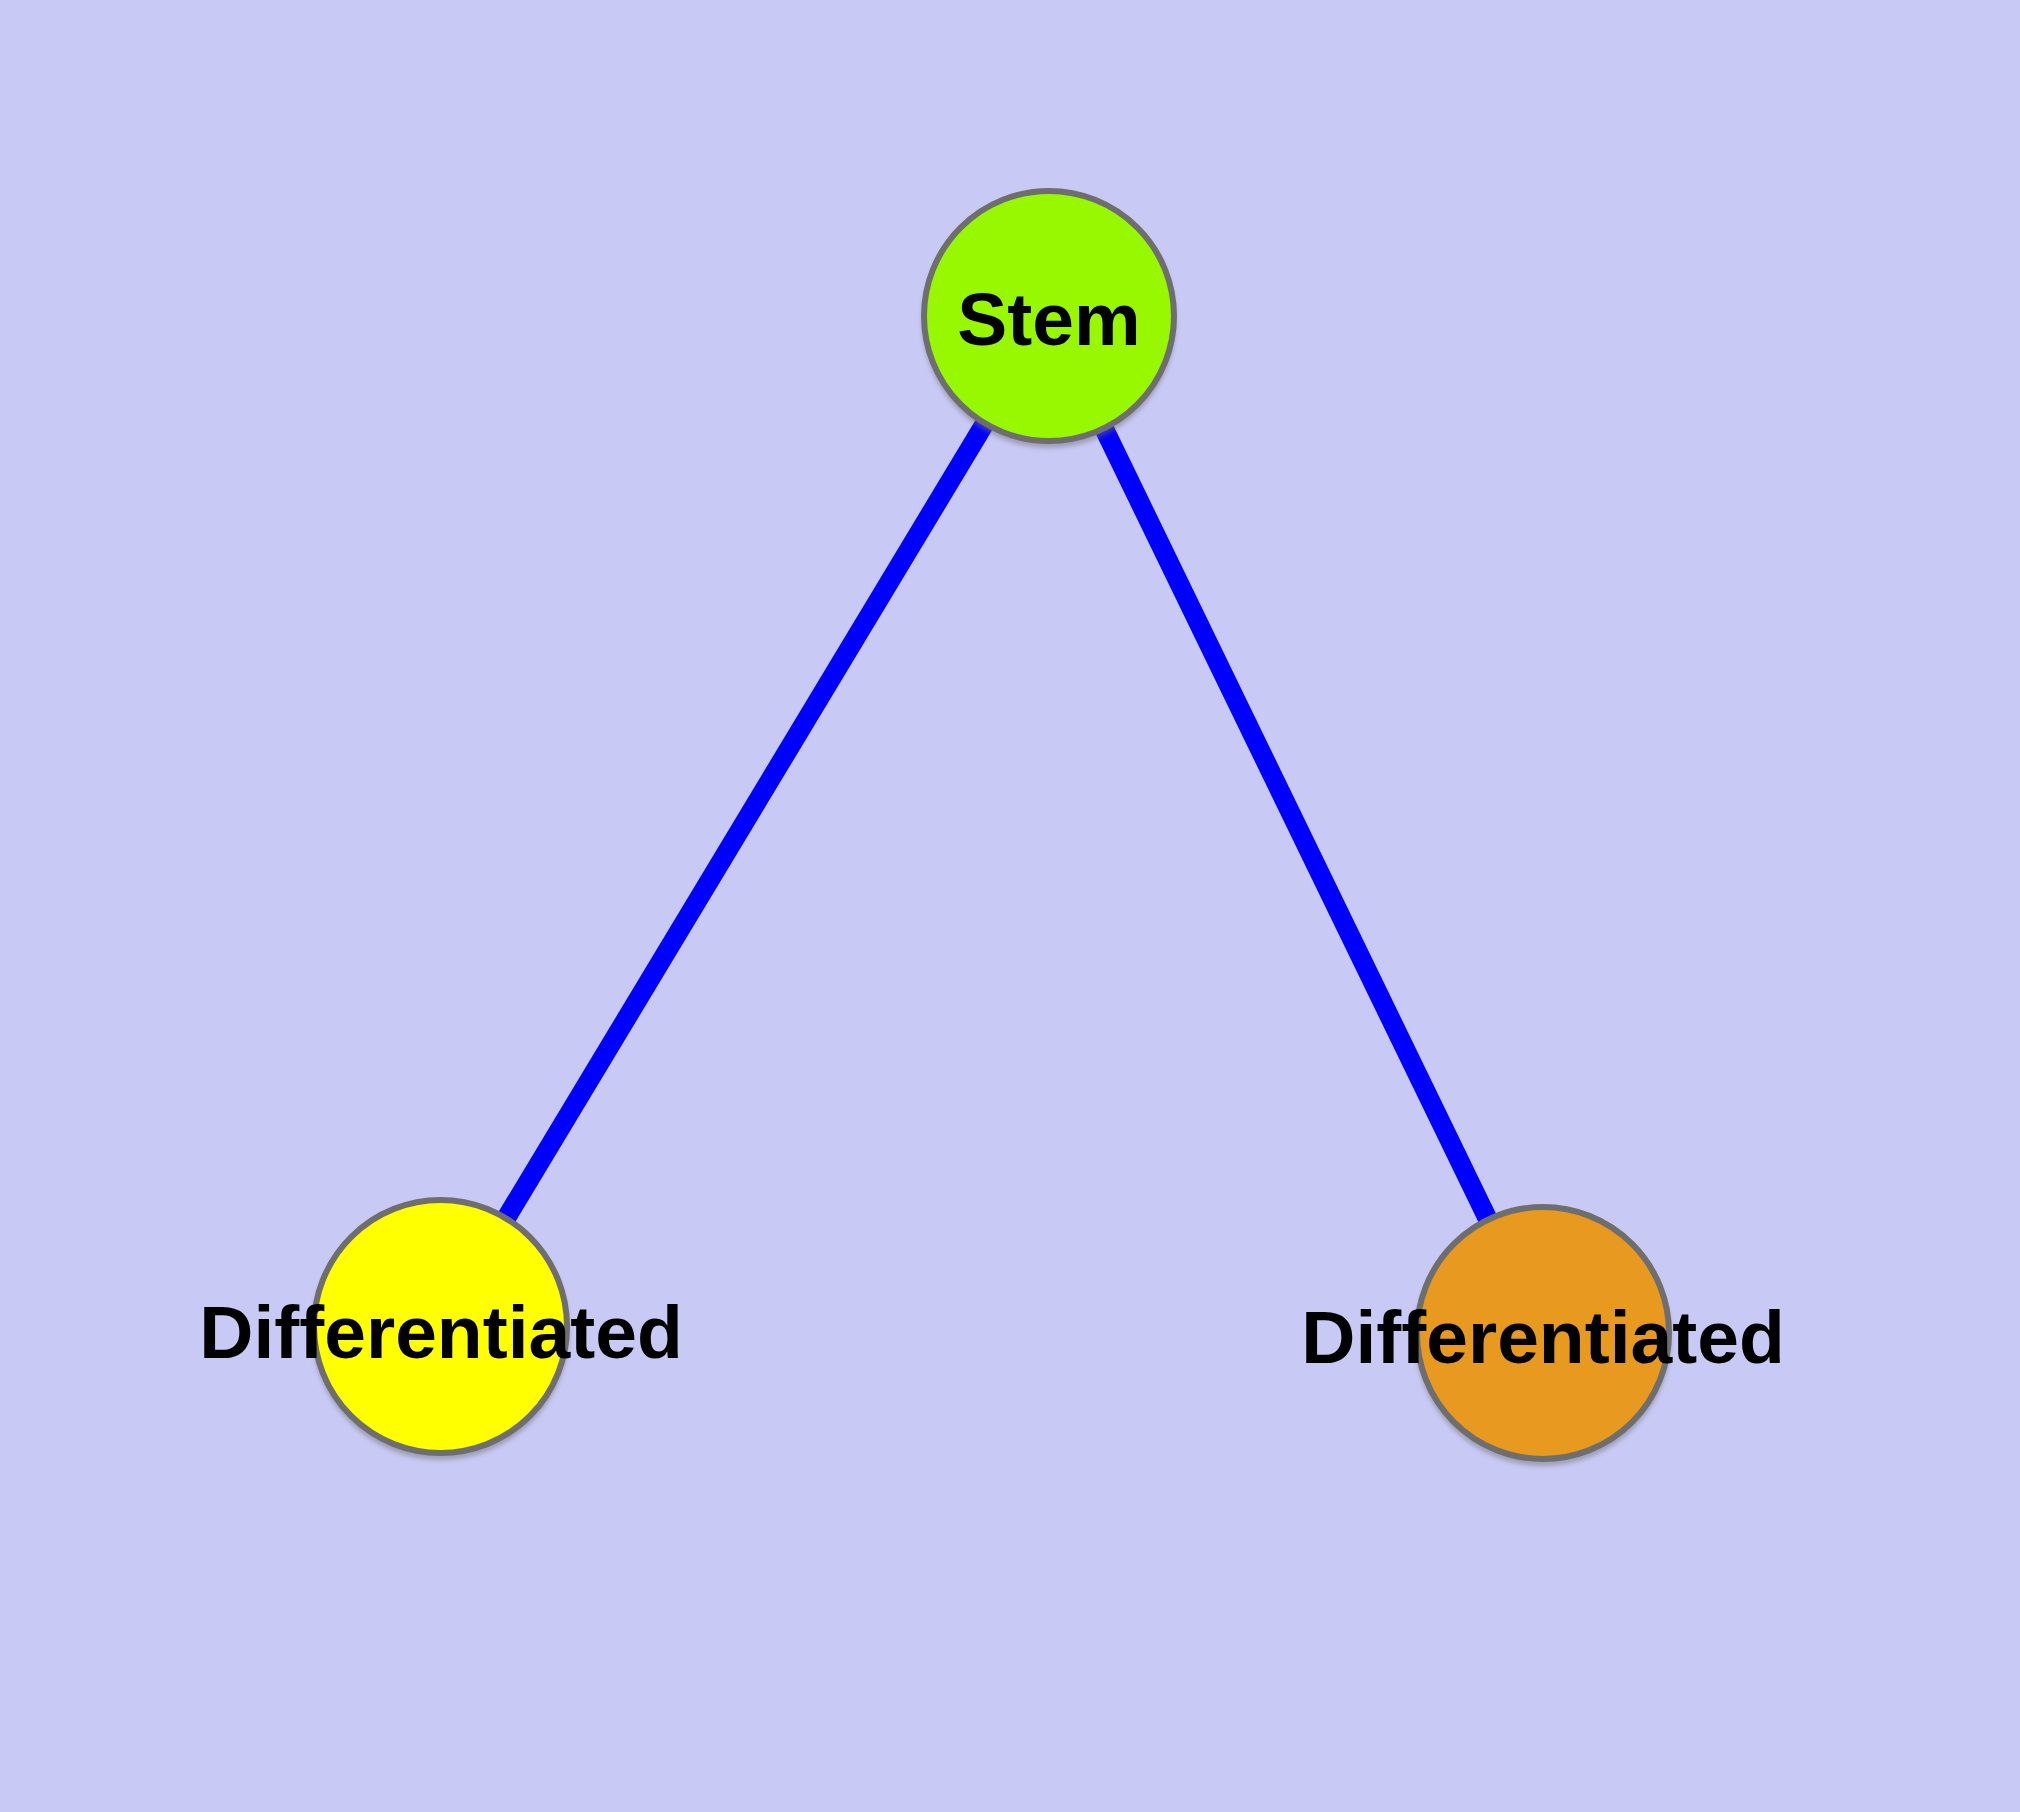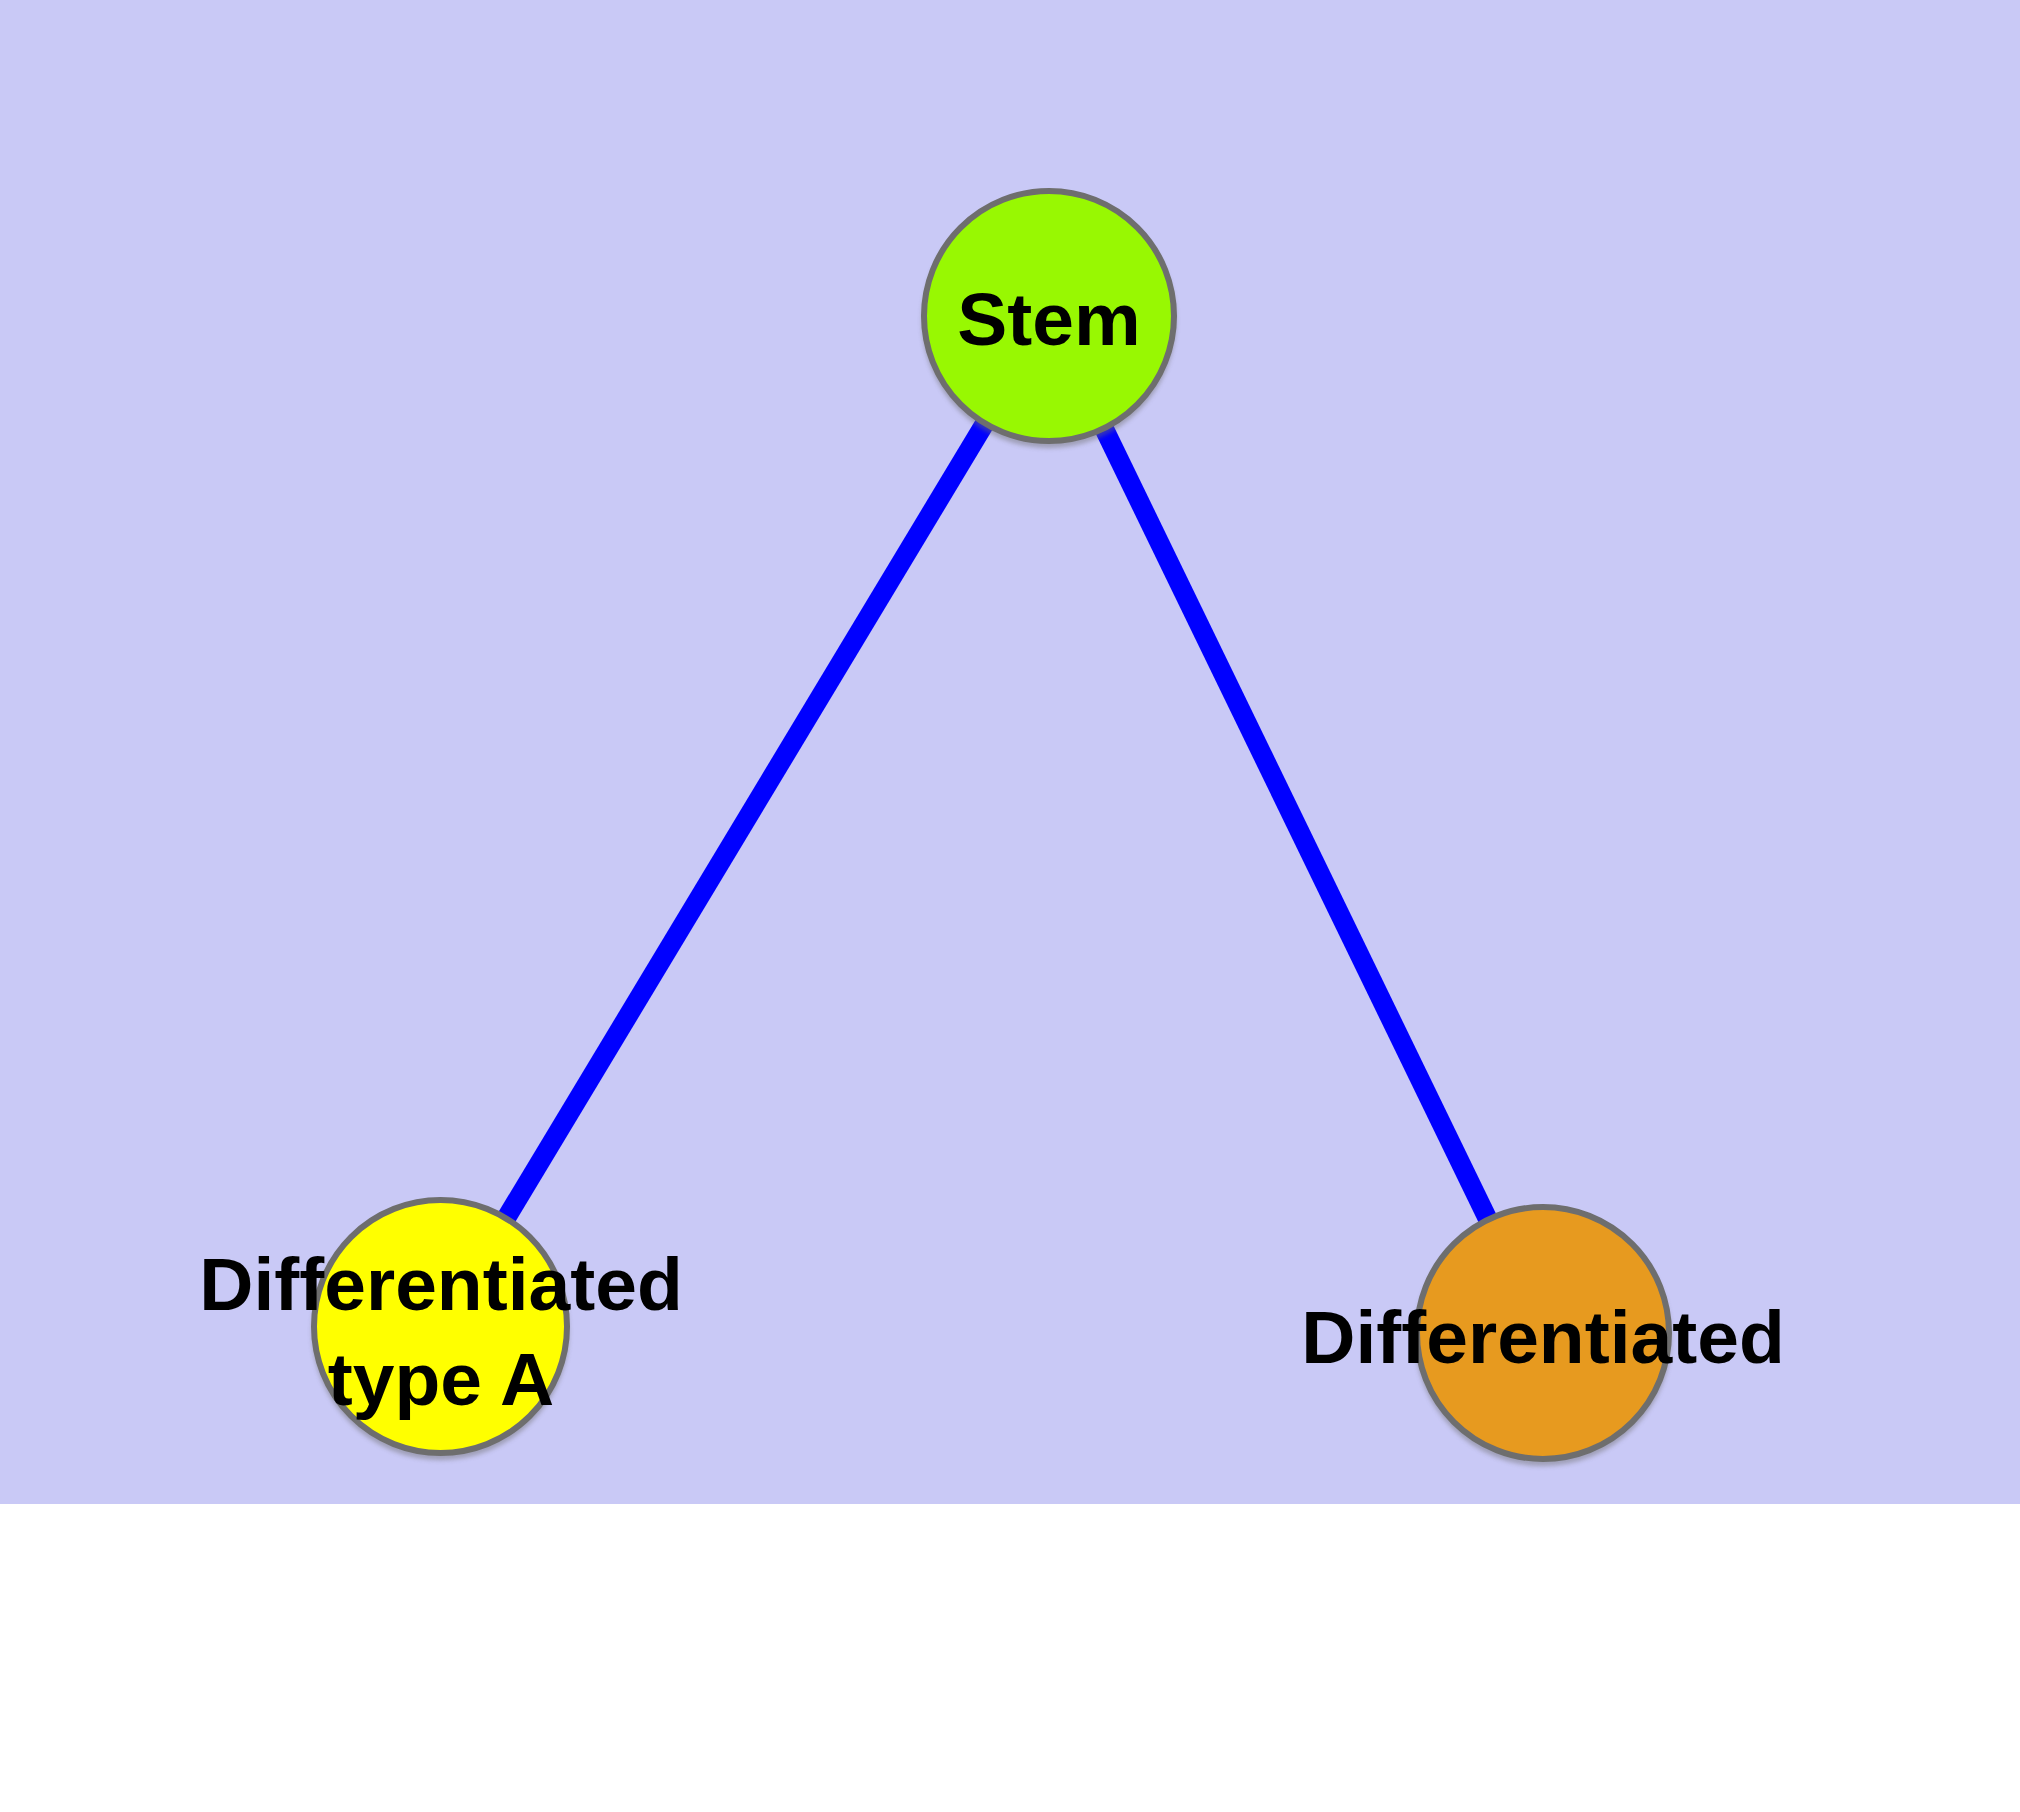--- a/index.html
+++ b/index.html
@@ -7,21 +7,21 @@
     padding: 0;
   }
   body {
     width: 2021px;
     height: 1812px;
     font-family: "Liberation Sans", sans-serif;
   }
   .canvas {
     position: relative;
     width: 2021px;
-    height: 1504px;
+    height: 1812px;
     overflow: hidden;
     background: #C9C9F6; 
   }
   .edges-layer {
     position: absolute;
     left: 0;
     top: 0;
     width: 2021px;
     height: 1812px;
     display: block;
@@ -90,21 +90,20 @@
   <div class="node node-stem" style="background: rgb(152, 248, 2); border-color: rgb(110, 110, 110);"></div>
   <div class="node node-type-a" style="background: rgb(255, 255, 0); border-color: rgb(110, 110, 110);"></div>
   <div class="node node-type-b" style="background: rgb(231, 154, 31); border-color: rgb(110, 110, 110);"></div>
 
   <div class="node-label label-stem" style="color: rgb(0, 0, 0);">
     <span class="label-line">Stem</span>
   </div>
 
   <div class="node-label label-type-a" style="color: rgb(0, 0, 0);">
     <span class="label-line">Differentiated</span>
-    <span class="label-line">type A</span>
   </div>
 
   <div class="node-label label-type-b" style="color: rgb(0, 0, 0);">
     <span class="label-line">Differentiated</span>
   </div>
 
 </div>
 
 
 </body></html>

